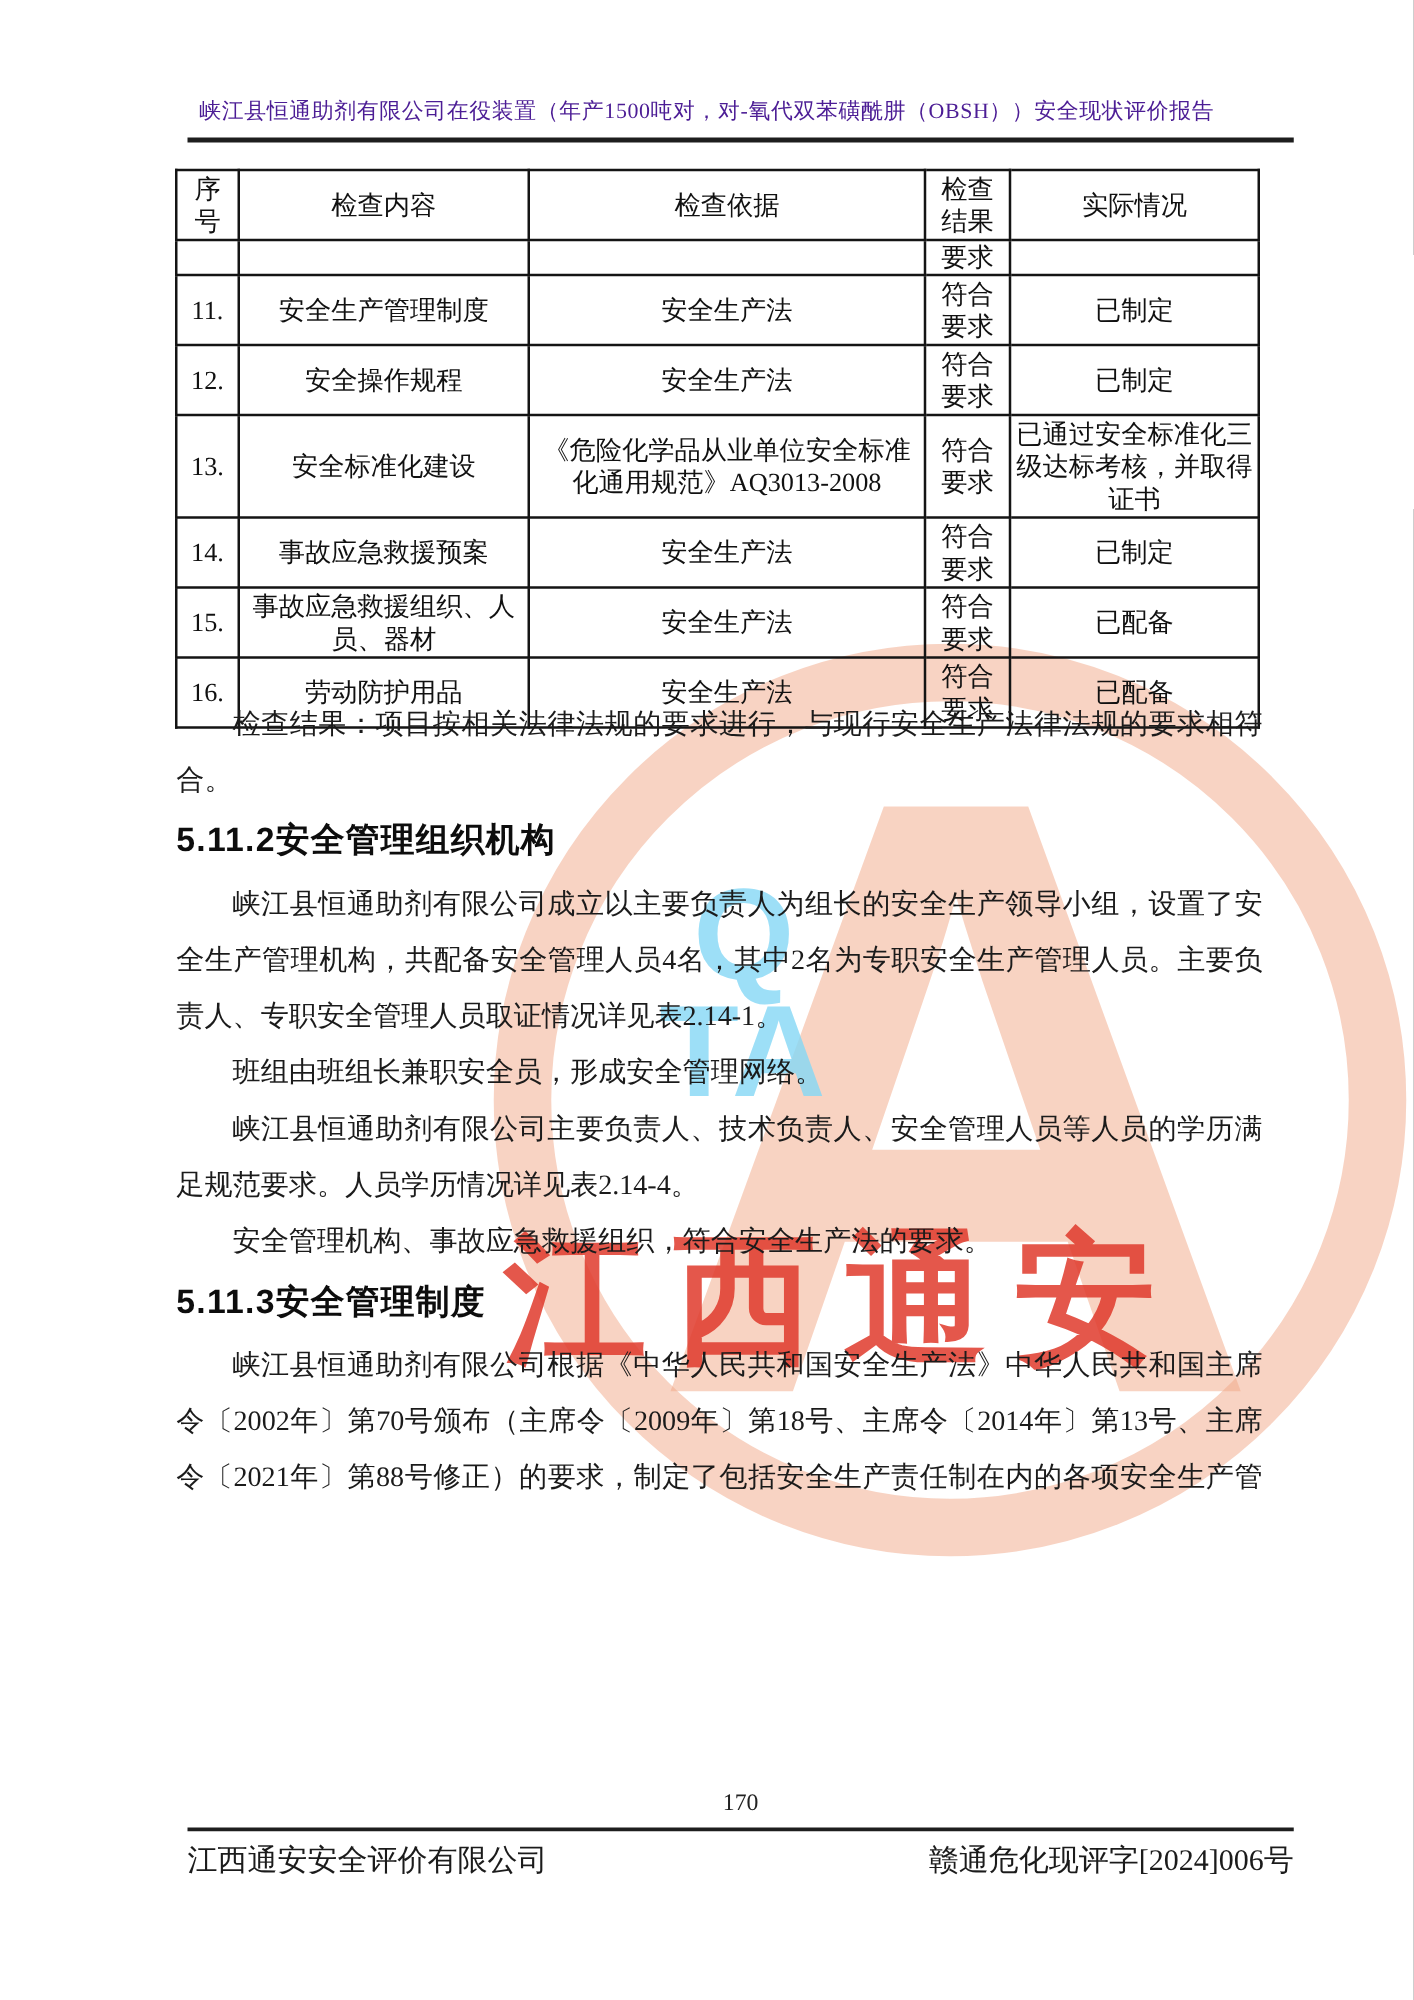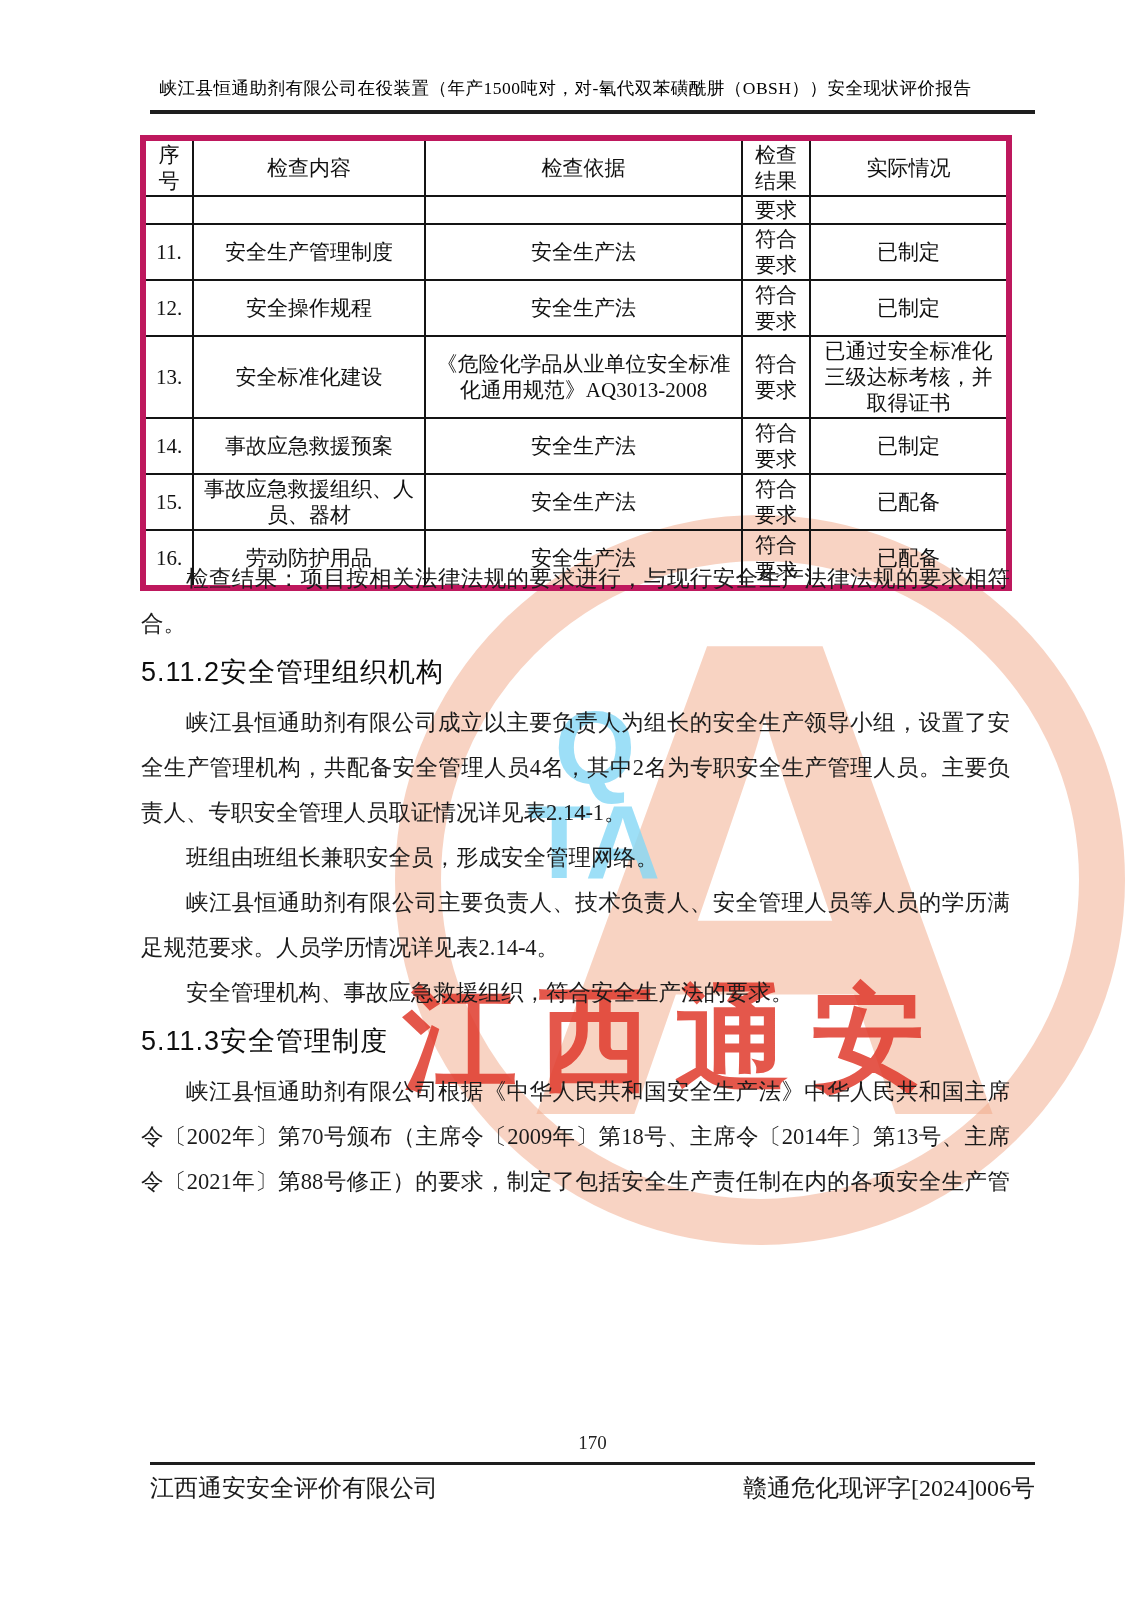--- a/index.html
+++ b/index.html
@@ -34,21 +34,21 @@
   .wm-qta .ta{font-size:104px;line-height:92px;letter-spacing:2px;}
   .wm-red{
     position:absolute;left:403px;top:980px;
     font-size:114px;line-height:120px;letter-spacing:22px;white-space:nowrap;
     color:#e03a2c;opacity:.85;font-weight:600;
   }
   
   .content{position:absolute;inset:0;z-index:1;}
   .doc-header{
     position:absolute;top:76px;left:0;width:100%;
-    text-align:center;font-size:17.5px;letter-spacing:.5px;color:#000000;
+    text-align:center;font-size:17.5px;letter-spacing:.5px;color:#4c1d95;
   }
   .rule-top{
     position:absolute;top:110px;left:150px;width:885px;height:3.5px;
     background:#1e1e1e;
   }
   .rule-bottom{
     position:absolute;top:1462px;left:150px;width:885px;height:3px;
     background:#1e1e1e;
   }
   
@@ -58,21 +58,21 @@
     width:866px;
     font-size:21px;color:#111;
   }
   table.check td,table.check th{
     border:2px solid #141414;
     padding:1px 4px;
     text-align:center;vertical-align:middle;
     line-height:26px;font-weight:normal;
     overflow:hidden;box-sizing:border-box;
   }
-  table.check{border:6px solid #be185d;}
+  table.check{border:1px solid #be185d;}
   col.c0{width:50px;} col.c1{width:232px;} col.c2{width:317px;}
   col.c3{width:68px;} col.c4{width:199px;}
   tr.h-row td{height:52px;}
   tr.cont td{height:22px;line-height:24px;}
   tr.r-std td{height:50px;}
   tr.r-13 td{height:76px;}
   tr.r-14 td{height:43px;}
   tr.r-15 td{height:53px;}
   tr.r-16 td{height:43px;}
   
@@ -82,21 +82,21 @@
   }
   .line{
     height:45px;line-height:45px;
     text-align:justify;
     overflow:hidden;
   }
   .line.full{text-align-last:justify;}
   .line.ind{padding-left:45px;}
   .heading{
     font-family:"Liberation Sans","DejaVu Sans",sans-serif;
-    font-weight:400;font-size:27px;line-height:32px;
+    font-weight:700;font-size:27px;line-height:32px;
     margin:10px 0 12px 0;color:#0d0d0d;
     letter-spacing:1px;
   }
   .page-number{
     position:absolute;top:1432px;left:150px;width:885px;
     text-align:center;font-size:19px;color:#222;
   }
   .footer-line{
     position:absolute;top:1472px;left:150px;width:885px;
     font-size:24px;color:#1b1b1b;

